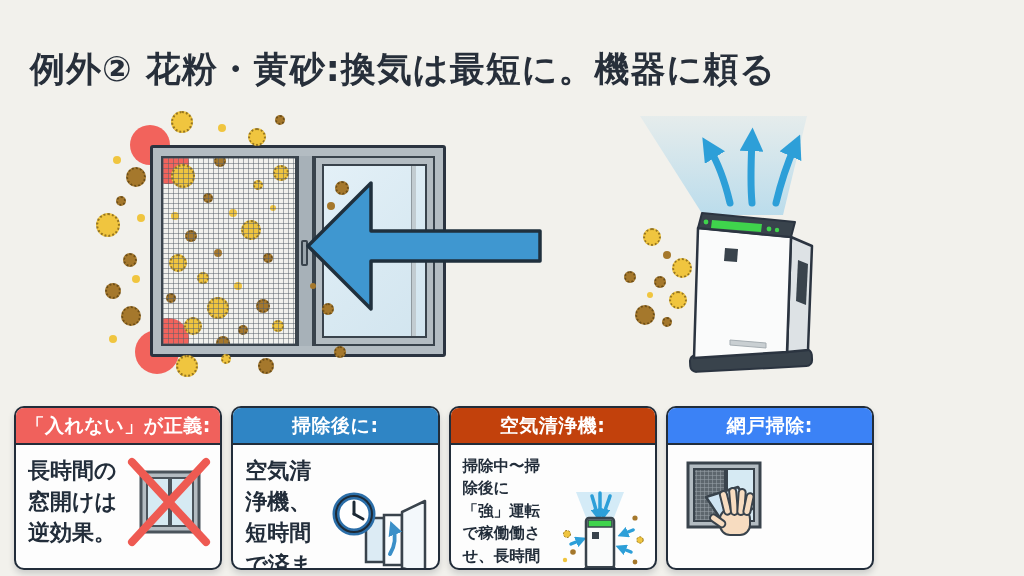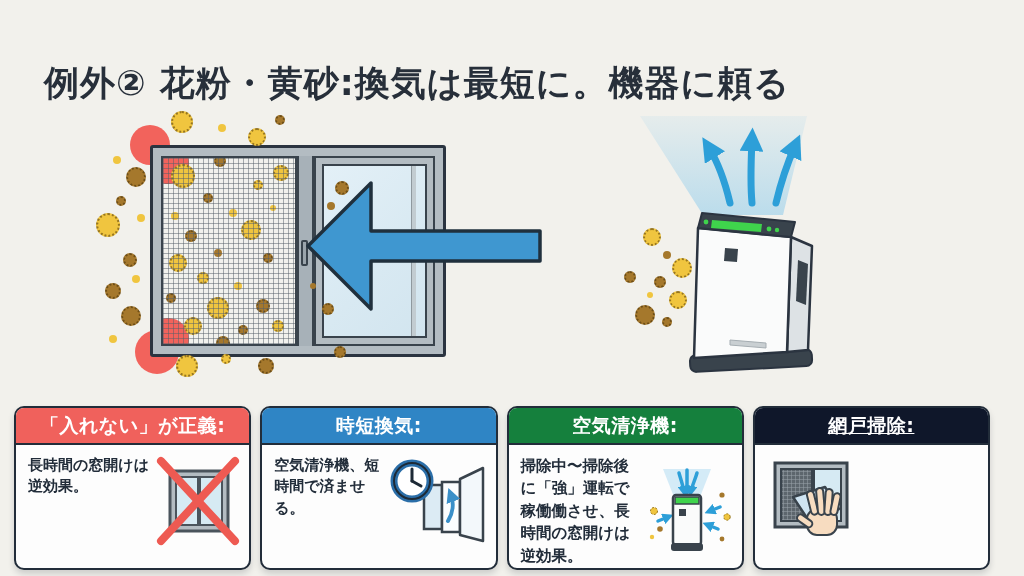--- a/index.html
+++ b/index.html
@@ -3,21 +3,21 @@
 <meta charset="utf-8">
 <style>
   html,body{margin:0;padding:0;}
   body{
     width:1024px;height:576px;position:relative;overflow:hidden;
     background:#f2f1ec;
     font-family:"DejaVu Sans","Liberation Sans",sans-serif;
   }
   
   .page-title{
-    position:absolute;left:30px;top:46px;margin:14px;
+    position:absolute;left:30px;top:46px;margin:0;
     font-size:35px;font-weight:800;color:#272f3a;letter-spacing:1px;
   }
   
   .illustration{position:absolute;left:0;top:100px;width:1024px;height:305px;}
   .layer{position:absolute;inset:0;pointer-events:none;}
   .layer.z1{z-index:1}.layer.z4{z-index:4}
   .layer-svg{position:absolute;inset:0;width:100%;height:100%;z-index:5;pointer-events:none;}
   .particle{position:absolute;border-radius:50%;box-sizing:border-box;}
   .p-y{background:#f0c53f;border:2px dotted #97761f;}
   .p-b{background:#a5782c;border:2px dotted #6e4e16;}
@@ -42,29 +42,29 @@
   .sash{width:17px;height:100%;background:#a7b1b8;border-left:2px solid #39434c;
     border-right:2px solid #39434c;position:relative;box-sizing:border-box;}
   .sash-handle{position:absolute;left:2px;top:44%;width:7px;height:26px;
     border:2px solid #39434c;border-radius:2px;background:#9aa4ab;box-sizing:border-box;}
   .glass-frame{flex:1;border:2px solid #39434c;background:#b3bcc2;padding:6px;box-sizing:border-box;}
   .glass{position:relative;width:100%;height:100%;border:2px solid #39434c;
     background:linear-gradient(135deg,#e3f0f7 0%,#d8e9f2 60%,#d2e5ef 100%);box-sizing:border-box;}
   .glass-line{position:absolute;right:9px;top:0;bottom:0;width:4px;background:#c2ccd1;
     border-left:1px solid #8f999f;}
   
-  .cards{position:absolute;left:14px;top:406px;width:976px;display:flex;gap:9px;}
+  .cards{position:absolute;left:14px;top:406px;width:860px;display:flex;gap:9px;}
   .card{flex:1;background:#fdfdfd;border:2.5px solid #222d3a;border-radius:10px;
     overflow:hidden;height:164px;box-sizing:border-box;
     box-shadow:0 4px 6px rgba(40,45,55,.18);}
   .card-header{height:37px;display:flex;align-items:center;justify-content:center;
     color:#ffffff;font-weight:bold;font-size:19px;border-bottom:2.5px solid #222d3a;
     box-sizing:border-box;letter-spacing:.5px;}
   .card-body{display:flex;padding:10px 8px 6px 12px;gap:2px;align-items:flex-start;}
-  .card-text{font-size:15px;font-weight:bold;color:#222d3a;line-height:1.42;margin:0;flex:1;}
+  .card-text{font-size:22px;font-weight:bold;color:#222d3a;line-height:1.42;margin:0;flex:1;}
   .card--3 .card-text{font-size:15.5px;line-height:1.45;}
   .card-icon{flex:none;}
   .icon-mid{align-self:center;}
 </style>
 </head>
 <body>
 
 <h1 class="page-title">例外② 花粉・黄砂:換気は最短に。機器に頼る</h1>
 
 <div class="illustration">
@@ -198,21 +198,21 @@
         <rect x="15" y="16" width="58" height="60" fill="#b3bcc2" stroke="#4a545c" stroke-width="3"></rect>
         <rect x="21" y="22" width="22" height="48" fill="#d6eaf3" stroke="#4a545c" stroke-width="2"></rect>
         <rect x="45" y="22" width="22" height="48" fill="#d6eaf3" stroke="#4a545c" stroke-width="2"></rect>
         <line x1="6" y1="6" x2="80" y2="86" stroke="#ee5a52" stroke-width="8" stroke-linecap="round"></line>
         <line x1="80" y1="6" x2="6" y2="86" stroke="#ee5a52" stroke-width="8" stroke-linecap="round"></line>
       </svg>
     </div>
   </div>
 
   <div class="card card--2">
-    <div class="card-header" style="background-color: rgb(47, 133, 197);">時短換気:</div>
+    <div class="card-header" style="background-color: rgb(47, 133, 197);">掃除後に:</div>
     <div class="card-body">
       <p class="card-text">空気清浄機、短時間で済ませる。</p>
       <svg class="card-icon icon-mid" width="98" height="90" viewBox="0 0 98 90">
         <defs>
           <marker id="ahc" orient="auto" markerWidth="3.6" markerHeight="3.6" refX="1.7" refY="1.8" viewBox="0 0 3.6 3.6">
             <path d="M0,0 L3.6,1.8 L0,3.6 z" fill="#3a8fc8"></path>
           </marker>
         </defs>
         <rect x="34" y="30" width="18" height="44" fill="#dcebf4" stroke="#39434c" stroke-width="2.5"></rect>
         <rect x="52" y="27" width="18" height="50" fill="#fbfdfe" stroke="#39434c" stroke-width="2.5"></rect>
@@ -220,21 +220,21 @@
         <path d="M58,66 C63,58 64,48 61,40" fill="none" stroke="#3a8fc8" stroke-width="4" stroke-linecap="round" marker-end="url(#ahc)"></path>
         <circle cx="22" cy="26" r="18" fill="#ffffff" stroke="#2b6ea8" stroke-width="7"></circle>
         <circle cx="22" cy="26" r="18" fill="none" stroke="#1d2a36" stroke-width="2"></circle>
         <line x1="22" y1="26" x2="22" y2="14" stroke="#1d2a36" stroke-width="3" stroke-linecap="round"></line>
         <line x1="22" y1="26" x2="31" y2="31" stroke="#1d2a36" stroke-width="3" stroke-linecap="round"></line>
       </svg>
     </div>
   </div>
 
   <div class="card card--3">
-    <div class="card-header" style="background-color: #15803d;">空気清浄機:</div>
+    <div class="card-header" style="background-color: #c2410c;">空気清浄機:</div>
     <div class="card-body">
       <p class="card-text">掃除中〜掃除後に「強」運転で稼働働させ、長時間の窓開けは逆効果。</p>
       <svg class="card-icon icon-mid" width="92" height="96" viewBox="0 0 92 96">
         <defs>
           <marker id="ahm" orient="auto" markerWidth="3.2" markerHeight="3.2" refX="1.5" refY="1.6" viewBox="0 0 3.2 3.2">
             <path d="M0,0 L3.2,1.6 L0,3.2 z" fill="#2d9fd8"></path>
           </marker>
         </defs>
         <polygon points="32,34 21,6 69,6 58,34" fill="rgba(120,195,235,0.30)"></polygon>
         <g stroke="#2d9fd8" stroke-width="3.5" fill="none" stroke-linecap="round">
@@ -253,21 +253,21 @@
         <circle cx="18" cy="66" r="2.8" fill="#a5782c"></circle>
         <circle cx="10" cy="74" r="2.2" fill="#f0c53f"></circle>
         <circle cx="80" cy="32" r="2.6" fill="#a5782c"></circle>
         <circle cx="85" cy="54" r="3.2" fill="#f0c53f" stroke="#97761f" stroke-width="1" stroke-dasharray="2 1.5"></circle>
         <circle cx="80" cy="76" r="2.4" fill="#a5782c"></circle>
       </svg>
     </div>
   </div>
 
   <div class="card card--4">
-    <div class="card-header" style="background-color: #0f172a; text-decoration: underline;">網戸掃除:</div>
+    <div class="card-header" style="background-color: #3b82f6;">網戸掃除:</div>
     <div class="card-body">
       <svg class="card-icon icon-mid" width="88" height="92" viewBox="0 0 88 92">
         <defs>
           <pattern id="meshP" width="4" height="4" patternUnits="userSpaceOnUse">
             <rect width="4" height="4" fill="#5d666d"></rect>
             <path d="M0,0 H4 M0,0 V4" stroke="#9aa4aa" stroke-width="1"></path>
           </pattern>
         </defs>
         <rect x="8" y="8" width="72" height="64" fill="#b3bcc2" stroke="#39434c" stroke-width="3"></rect>
         <rect x="14" y="14" width="31" height="52" fill="url(#meshP)" stroke="#39434c" stroke-width="2"></rect>

